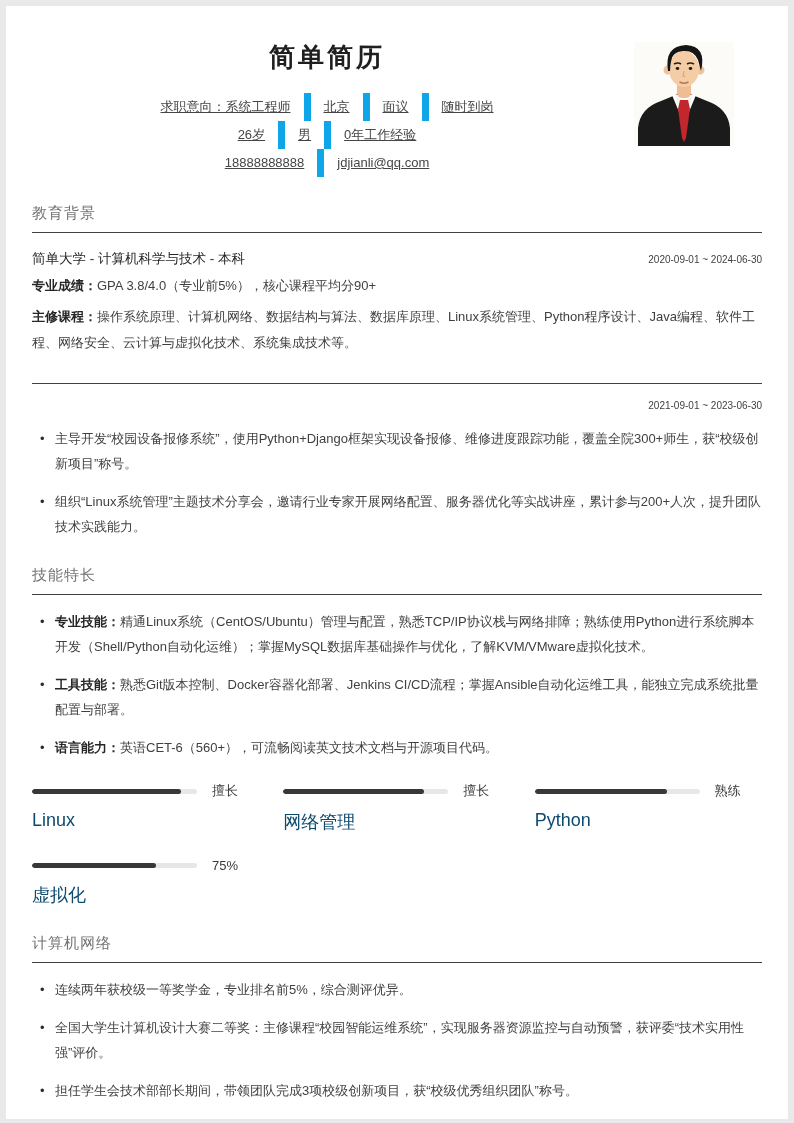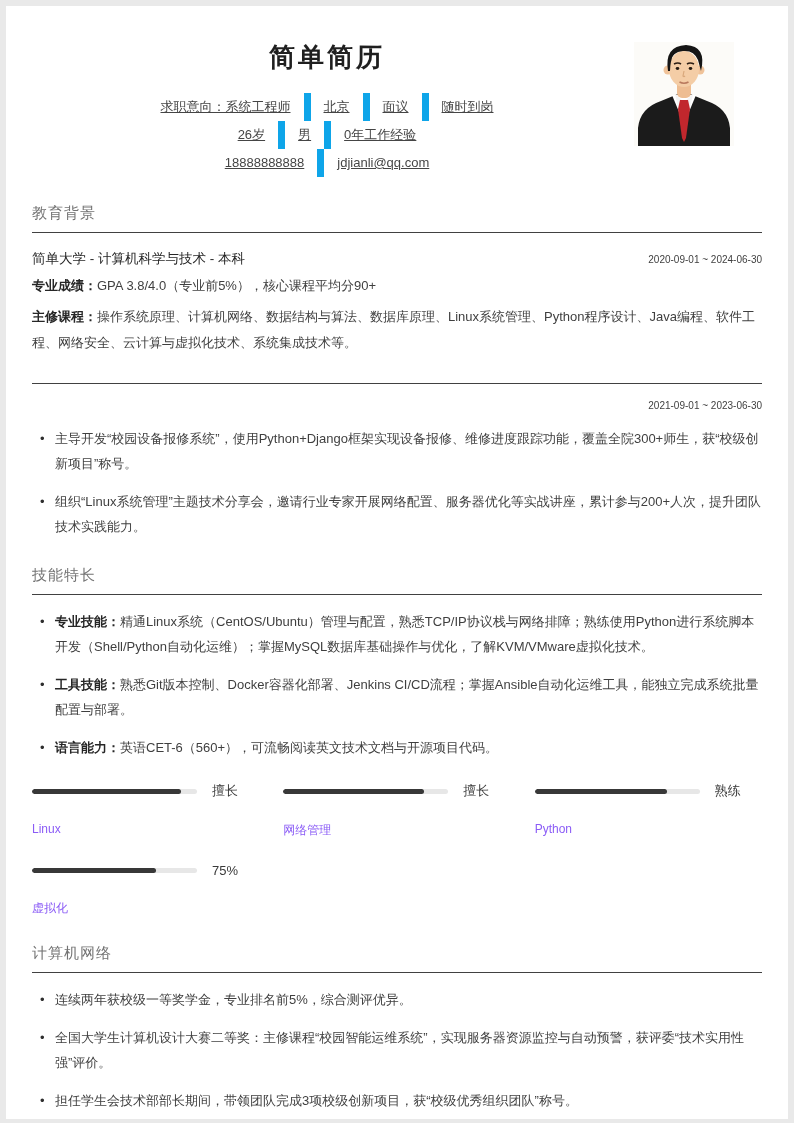--- a/index.html
+++ b/index.html
@@ -61,21 +61,21 @@
     display: grid; grid-template-columns: repeat(3, 1fr);
     column-gap: 52px; row-gap: 15px;
     margin-top: 22px;
     gap: 24px;
   }
   .bar-cell { }
   .bar-row { display: flex; align-items: center; }
   .track { flex: 0 0 165px; height: 5px; background: #e7e7e7; border-radius: 3px; overflow: hidden; }
   .fill { height: 100%; background: #383838; border-radius: 3px; }
   .bar-level { font-size: 13px; color: #3a3a3a; margin-left: 15px; }
-  .bar-name { font-size: 12px; color: #8b5cf6; margin-top: 22px; }
+  .bar-name { font-size: 18px; color: #0c4a6e; margin-top: 10px; }
 </style>
 </head>
 <body>
 
 <div class="page">
 
   <div class="header">
     <div class="header-center">
       <div class="resume-title">简单简历</div>
       <div class="contact-line"><span class="hpart">求职意向：系统工程师</span><span class="hpart">北京</span><span class="hpart">面议</span><span class="hpart">随时到岗</span></div>

